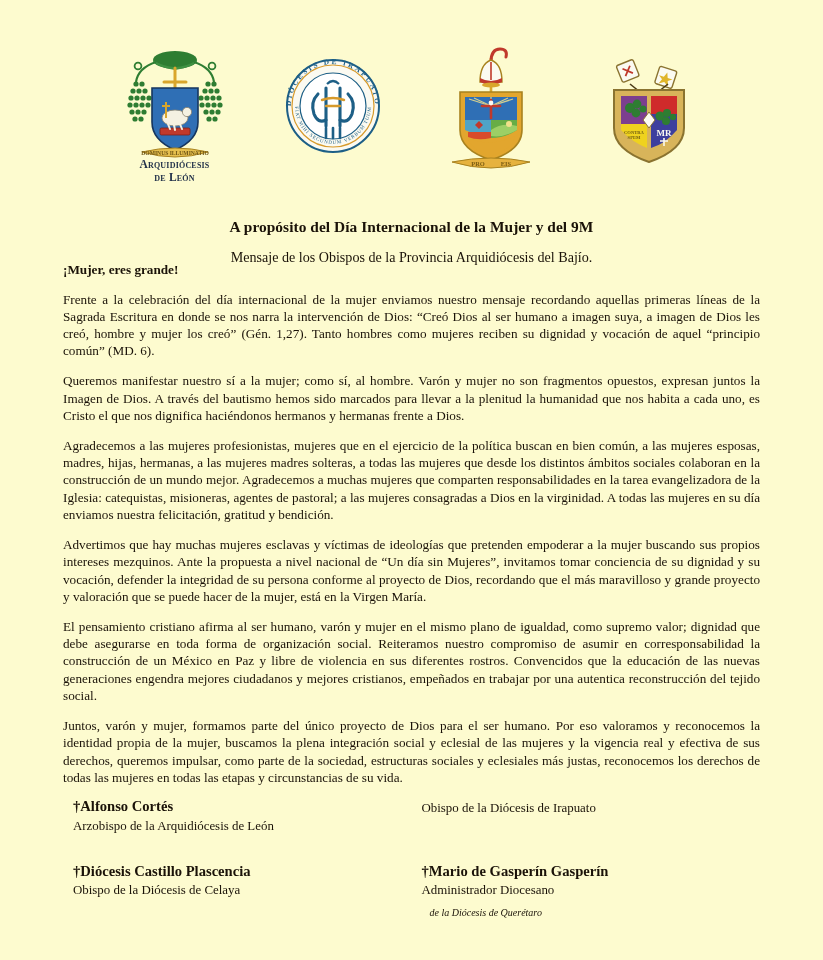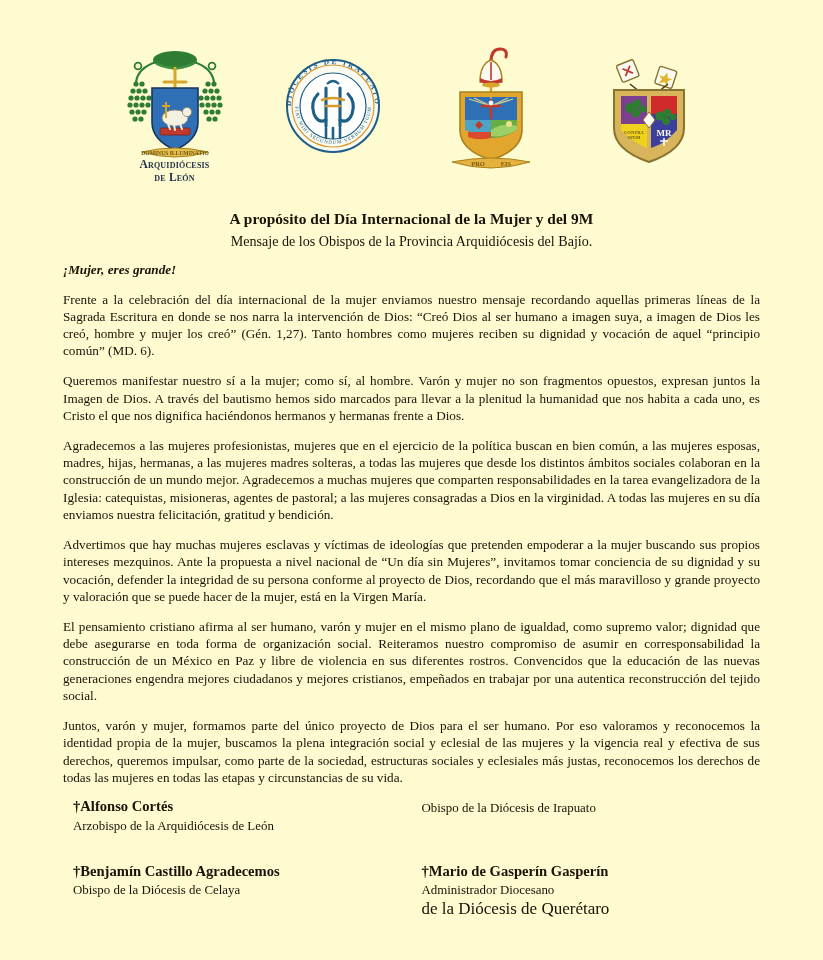--- a/index.html
+++ b/index.html
@@ -61,38 +61,37 @@
     top: 205px;
     left: 0;
     width: 823px;
     text-align: center;
   }
   .doc-title {
     font-size: 15.4px;
     font-weight: bold;
     letter-spacing: .05px;
     line-height: 1.25;
-    margin: 4px;
+    margin: 12px;
   }
   .doc-subtitle {
     font-size: 14.1px;
     font-weight: normal;
     line-height: 1.3;
     margin: 4px 0 0 0;
   }
 
   
   .body-block {
     position: absolute;
     top: 262px;
     left: 63px;
     width: 697px;
   }
   .salutation {
-    font-style: italic;
     font-size: 13.2px;
     font-weight: bold;
     margin: 0 0 12px 0;
     line-height: 1.25;
   }
   p.para {
     margin: 10px 0 13px 0;
     font-size: 13.2px;
     line-height: 1.305;
     text-align: justify;
@@ -125,23 +124,24 @@
     margin: 0;
     white-space: nowrap;
   }
   .sign-role {
     font-size: 12.9px;
     font-weight: normal;
     line-height: 1.22;
     margin: 3px 0 0 0;
   }
   .sign-role-2 {
-    font-size: 17px;
+    font-size: 10px;
     line-height: 1.22;
-    margin: 0;
+    margin: 8px;
+    font-style: italic;
   }
   .dagger { letter-spacing: 0; }
 </style>
 </head>
 <body>
 
 <div class="page">
 
   <div class="crest-row">
 
@@ -373,21 +373,21 @@
         <p class="sign-name"><span class="dagger">†</span><span>Alfonso Cortés</span></p>
         <p class="sign-role">Arzobispo de la Arquidiócesis de León</p>
       </div>
       <div class="sign-cell">
         <p class="sign-role">Obispo de la Diócesis de Irapuato</p>
       </div>
     </div>
 
     <div class="sign-row">
       <div class="sign-cell">
-        <p class="sign-name"><span class="dagger">†</span><span>Benjamín Castillo Agradecemos</span></p>
+        <p class="sign-name"><span class="dagger">†</span><span>Diócesis Castillo Plascencia</span></p>
         <p class="sign-role">Obispo de la Diócesis de Celaya</p>
       </div>
       <div class="sign-cell">
         <p class="sign-name"><span class="dagger">†</span><span>Mario de Gasperín Gasperín</span></p>
         <p class="sign-role">Administrador Diocesano</p>
         <p class="sign-role-2">de la Diócesis de Querétaro</p>
       </div>
     </div>
 
   </div>

